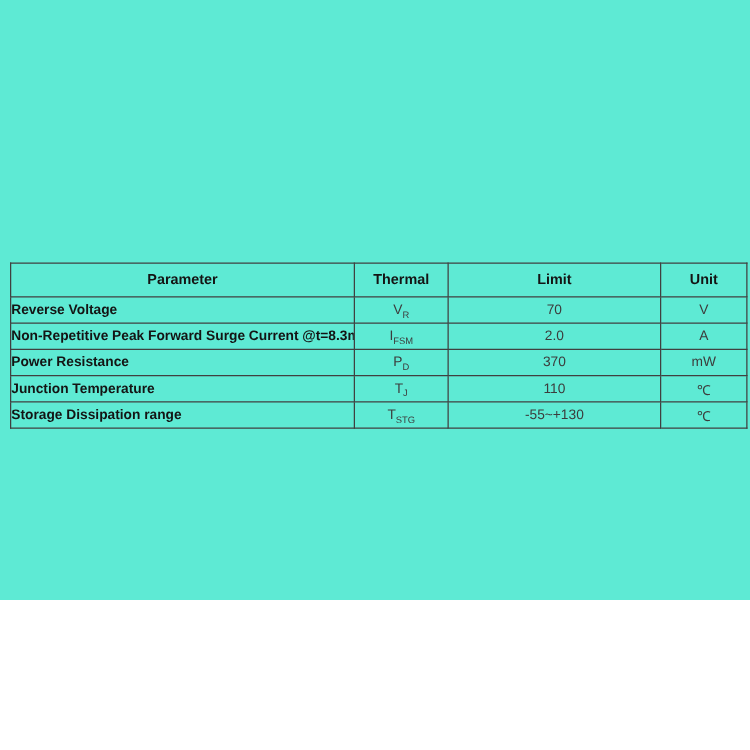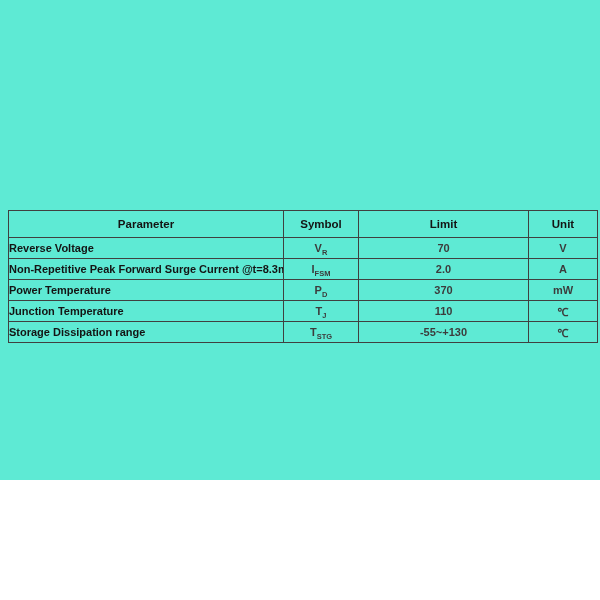--- a/index.html
+++ b/index.html
@@ -49,61 +49,61 @@
   }
   td.param {
     font-weight: bold;
     color: #141414;
     text-align: left;
     padding-left: 5px;
   }
   td.center {
     text-align: center;
     color: #3c3c3c;
-    font-weight: bold;
+    font-weight: normal;
   }
   td.center sub {
     font-size: 7.5px;
     line-height: 0;
   }
 </style>
 </head>
 <body>
 
 <div class="page">
   <table class="ratings">
     <colgroup>
       <col class="c-param">
         <col class="c-symbol">
         <col class="c-limit">
         <col class="c-unit">
     </colgroup>
     <thead>
       <tr>
         <th>Parameter</th>
-        <th>Symbol</th>
+        <th>Thermal</th>
         <th>Limit</th>
         <th>Unit</th>
       </tr>
     </thead>
     <tbody>
       <tr>
         <td class="param">Reverse Voltage</td>
         <td class="center"><span>V</span><sub>R</sub></td>
         <td class="center">70</td>
         <td class="center">V</td>
       </tr>
       <tr>
         <td class="param">Non-Repetitive Peak Forward Surge Current @t=8.3ms</td>
         <td class="center"><span>I</span><sub>FSM</sub></td>
         <td class="center">2.0</td>
         <td class="center">A</td>
       </tr>
       <tr>
-        <td class="param">Power Temperature</td>
+        <td class="param">Power Resistance</td>
         <td class="center"><span>P</span><sub>D</sub></td>
         <td class="center">370</td>
         <td class="center">mW</td>
       </tr>
       <tr>
         <td class="param">Junction Temperature</td>
         <td class="center"><span>T</span><sub>J</sub></td>
         <td class="center">110</td>
         <td class="center">℃</td>
       </tr>

